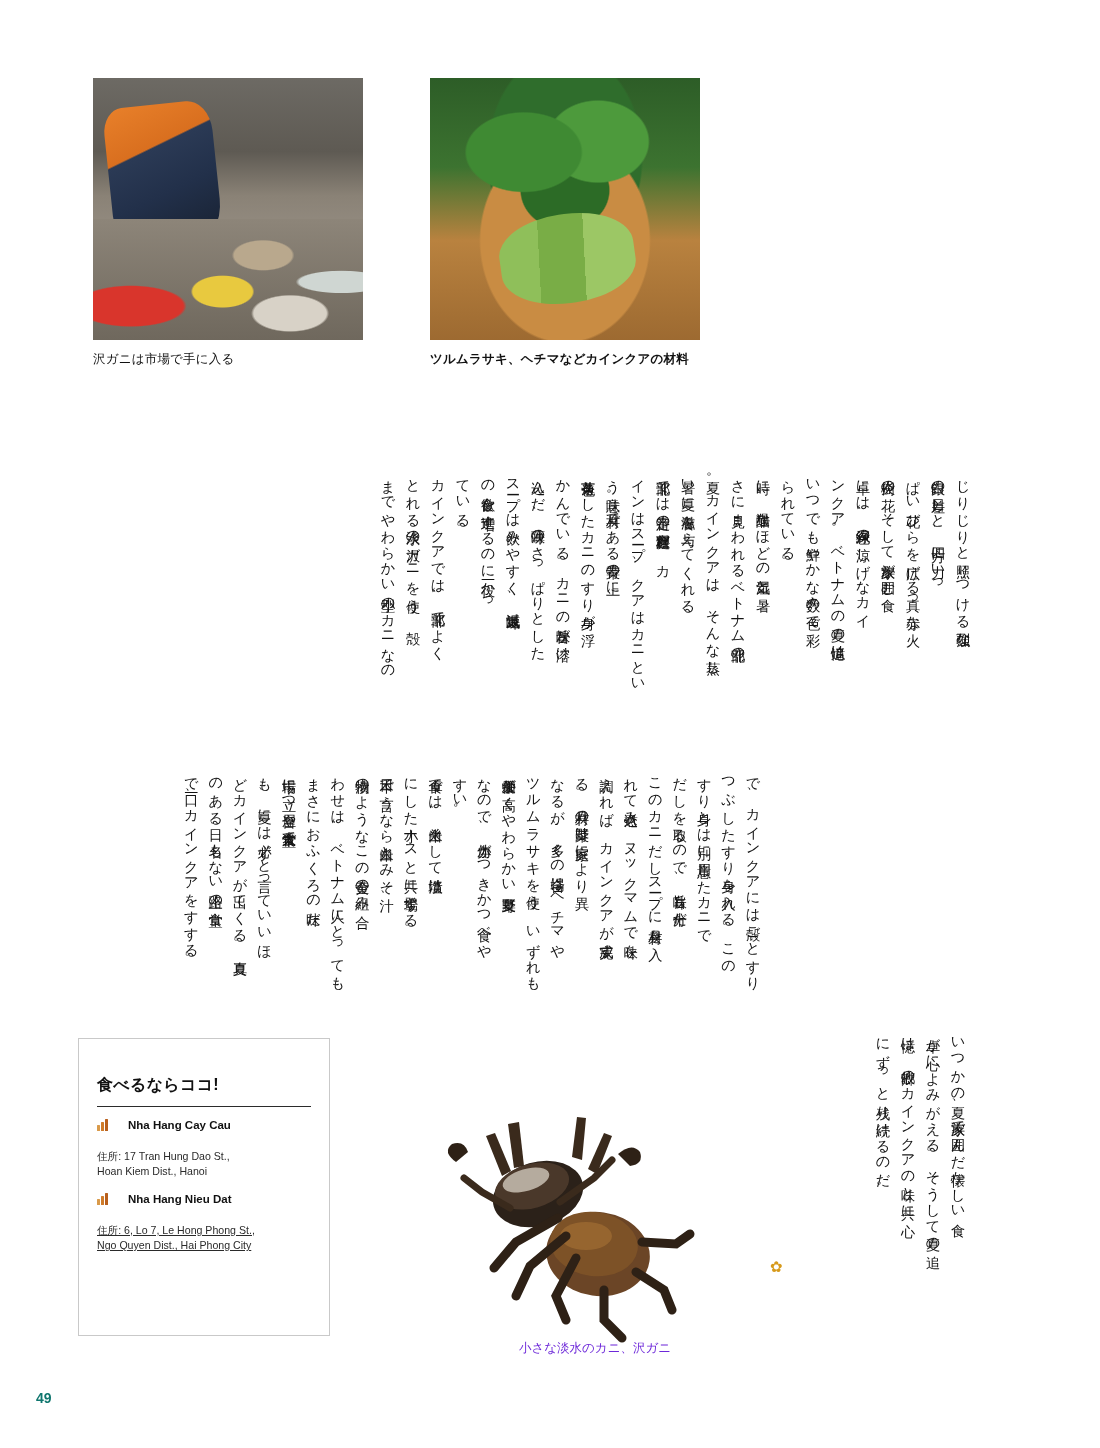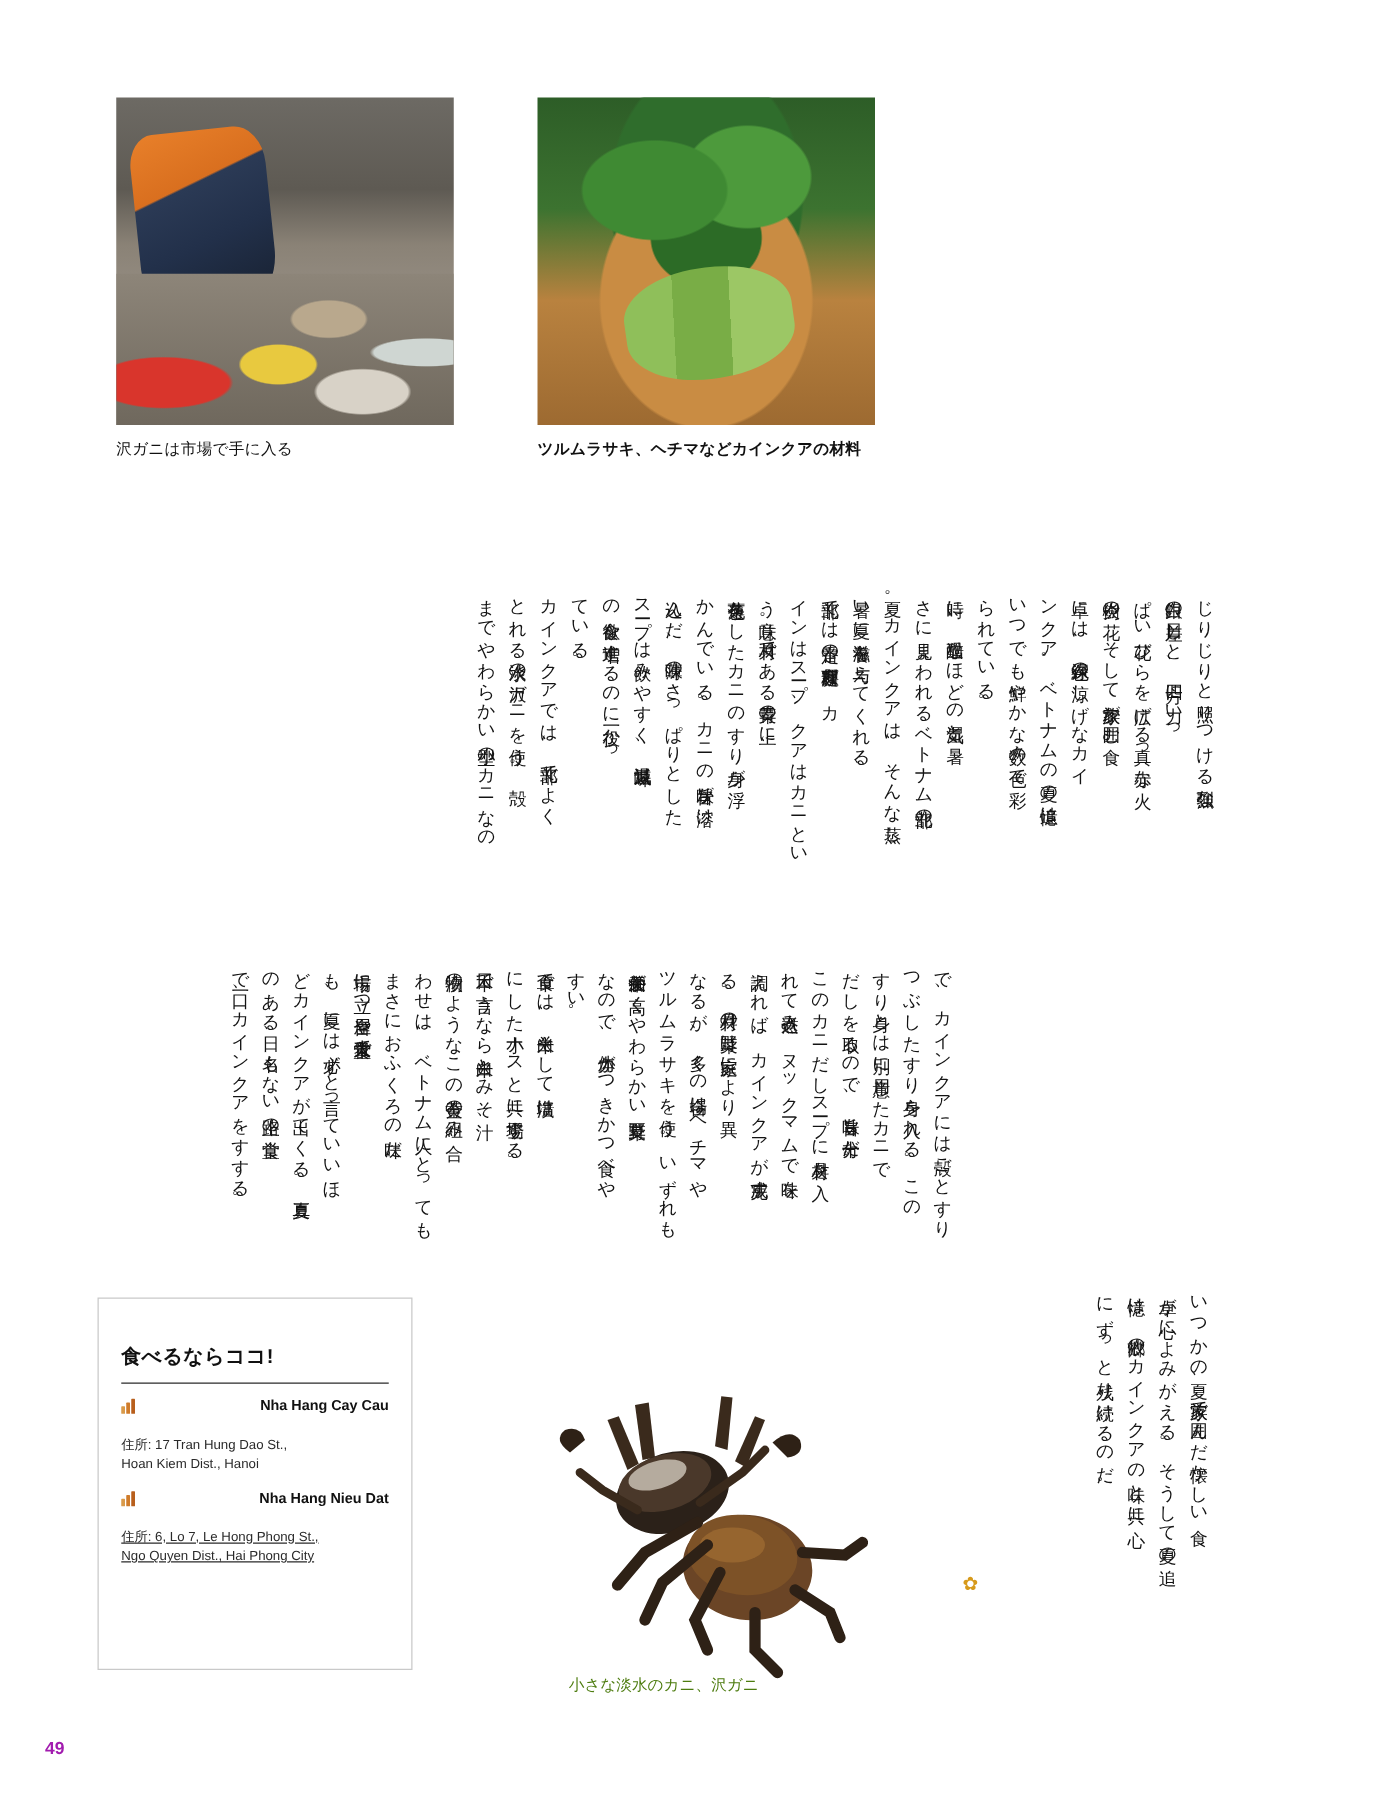--- a/index.html
+++ b/index.html
@@ -192,21 +192,20 @@
     height: 1px;
     background: #2b2b2b;
     width: 100%;
     margin-bottom: 12px;
   }
   .shop { margin-bottom: 13px; }
   .shop-head {
     display: flex;
     align-items: center;
     gap: 18px;
-    justify-content: space-between;
   }
   .shop-name {
     font-size: 11.5px;
     font-weight: bold;
     color: #111;
   }
   .shop-addr {
     font-size: 10.6px;
     line-height: 1.45;
     color: #2a2a2a;
@@ -232,33 +231,33 @@
     left: 390px;
     top: 1058px;
     width: 330px;
     height: 300px;
   }
   .crab-caption {
     position: absolute;
     left: 455px;
     top: 1340px;
     width: 280px;
-    text-align: left;
+    text-align: center;
     font-size: 12.5px;
-    color: #4d7c0f;
+    color: #6d28d9;
   }
 
   
   .folio {
     position: absolute;
     left: 36px;
     top: 1390px;
     font-size: 14px;
     font-weight: bold;
-    color: #a21caf;
+    color: #0f766e;
   }
 </style>
 </head>
 <body>
 
 <div class="photo-row">
 
   <div class="photo-cell c1">
     <div class="photo p1"></div>
     <div class="caption">沢ガニは市場で手に入る</div>

